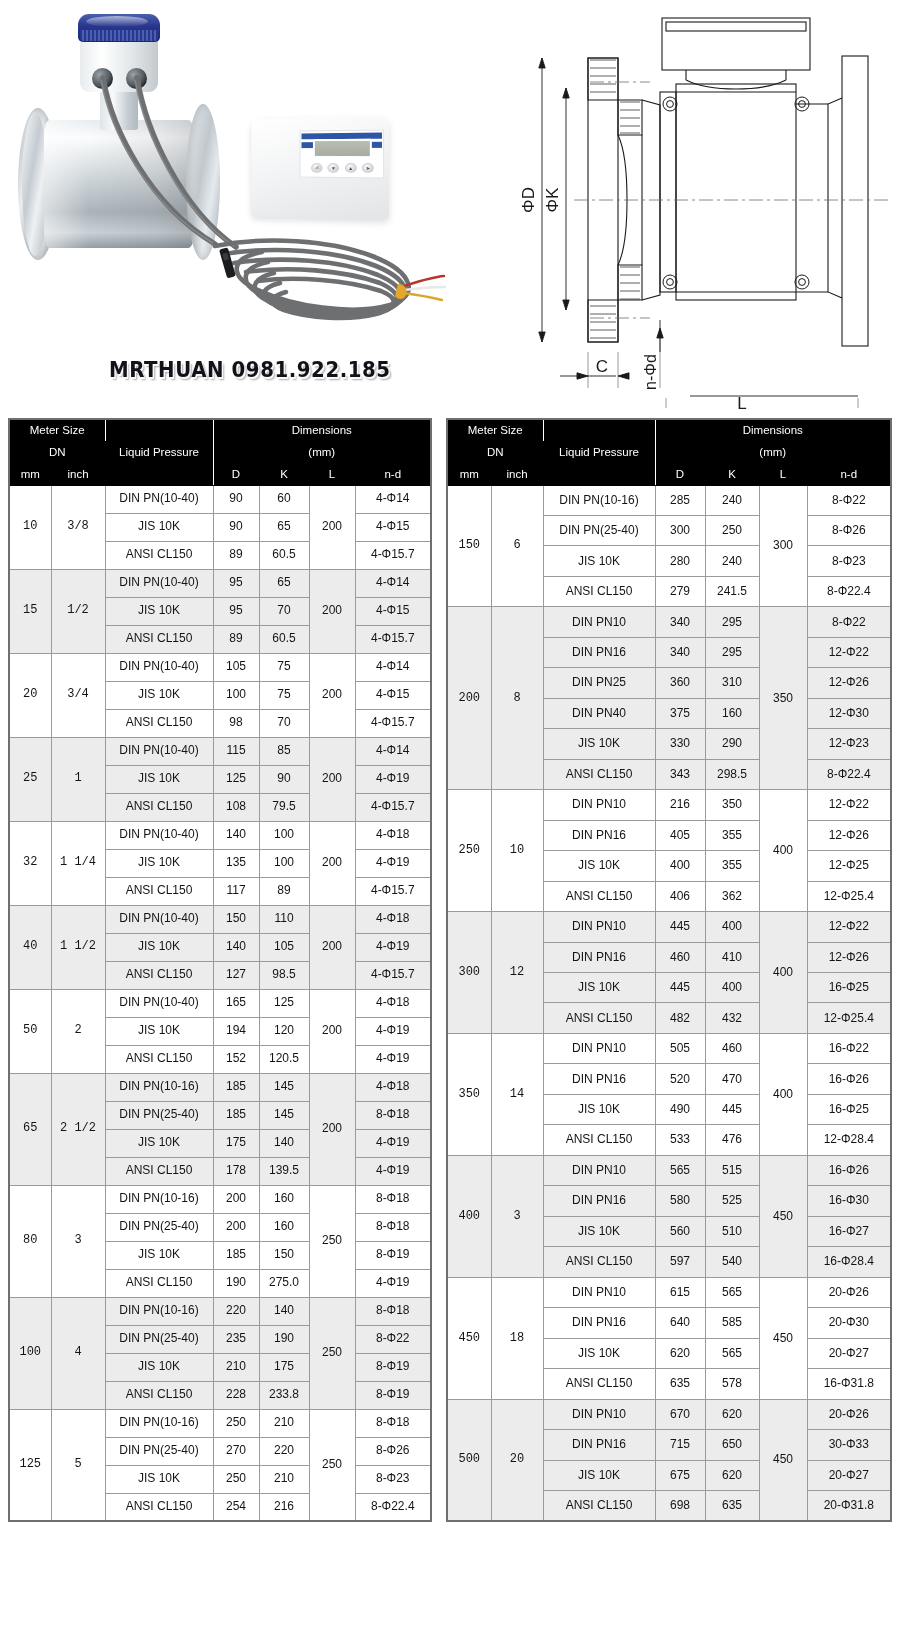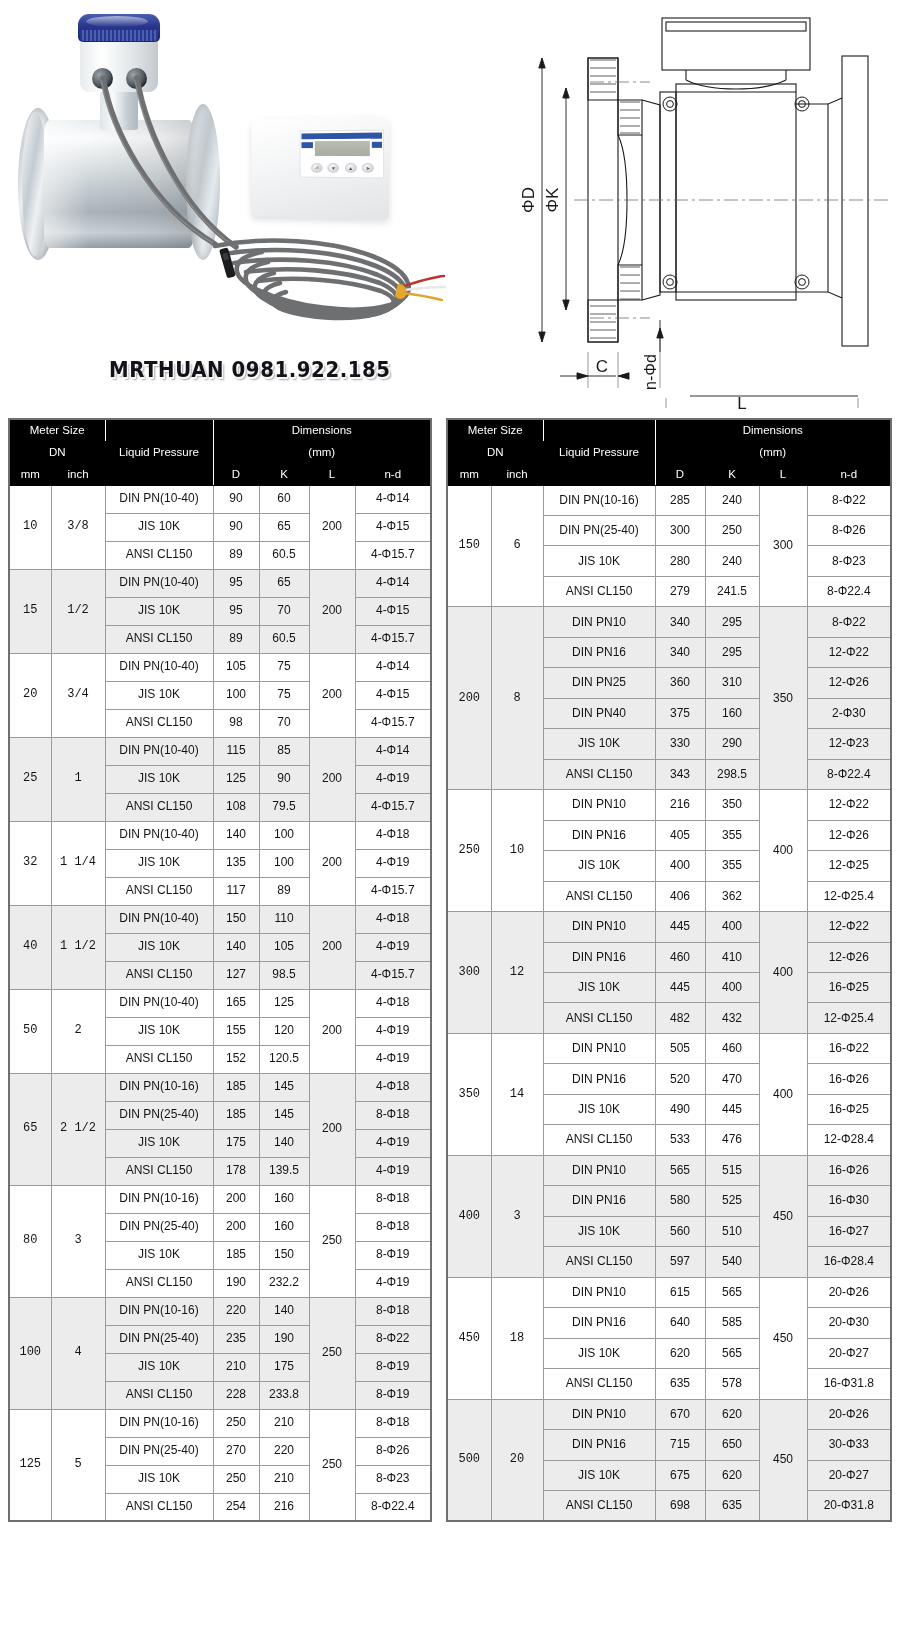--- a/index.html
+++ b/index.html
@@ -477,21 +477,21 @@
           <td rowspan="3" class="cell-dn">50</td>
           <td rowspan="3" class="cell-dn">2</td>
           <td class="cell-press">DIN PN(10-40)</td>
           <td>165</td>
           <td>125</td>
           <td rowspan="3">200</td>
           <td class="cell-nd">4-Φ18</td>
         </tr>
         <tr>
           <td class="cell-press">JIS 10K</td>
-          <td>155</td>
+          <td>194</td>
           <td>120</td>
           <td class="cell-nd">4-Φ19</td>
         </tr>
         <tr>
           <td class="cell-press">ANSI CL150</td>
           <td>152</td>
           <td>120.5</td>
           <td class="cell-nd">4-Φ19</td>
         </tr>
         <tr class="grp-shaded">
@@ -538,21 +538,21 @@
         </tr>
         <tr>
           <td class="cell-press">JIS 10K</td>
           <td>185</td>
           <td>150</td>
           <td class="cell-nd">8-Φ19</td>
         </tr>
         <tr>
           <td class="cell-press">ANSI CL150</td>
           <td>190</td>
-          <td>232.2</td>
+          <td>275.0</td>
           <td class="cell-nd">4-Φ19</td>
         </tr>
         <tr class="grp-shaded">
           <td rowspan="4" class="cell-dn">100</td>
           <td rowspan="4" class="cell-dn">4</td>
           <td class="cell-press">DIN PN(10-16)</td>
           <td>220</td>
           <td>140</td>
           <td rowspan="4">250</td>
           <td class="cell-nd">8-Φ18</td>
@@ -680,21 +680,21 @@
         <tr class="grp-shaded">
           <td class="cell-press">DIN PN25</td>
           <td>360</td>
           <td>310</td>
           <td class="cell-nd">12-Φ26</td>
         </tr>
         <tr class="grp-shaded">
           <td class="cell-press">DIN PN40</td>
           <td>375</td>
           <td>160</td>
-          <td class="cell-nd">2-Φ30</td>
+          <td class="cell-nd">12-Φ30</td>
         </tr>
         <tr class="grp-shaded">
           <td class="cell-press">JIS 10K</td>
           <td>330</td>
           <td>290</td>
           <td class="cell-nd">12-Φ23</td>
         </tr>
         <tr class="grp-shaded">
           <td class="cell-press">ANSI CL150</td>
           <td>343</td>

